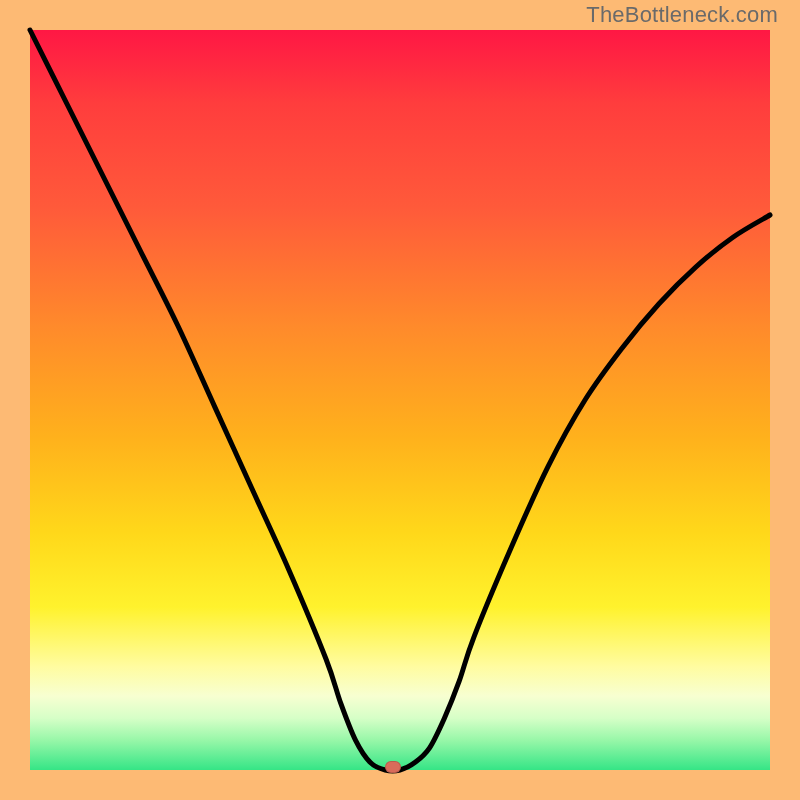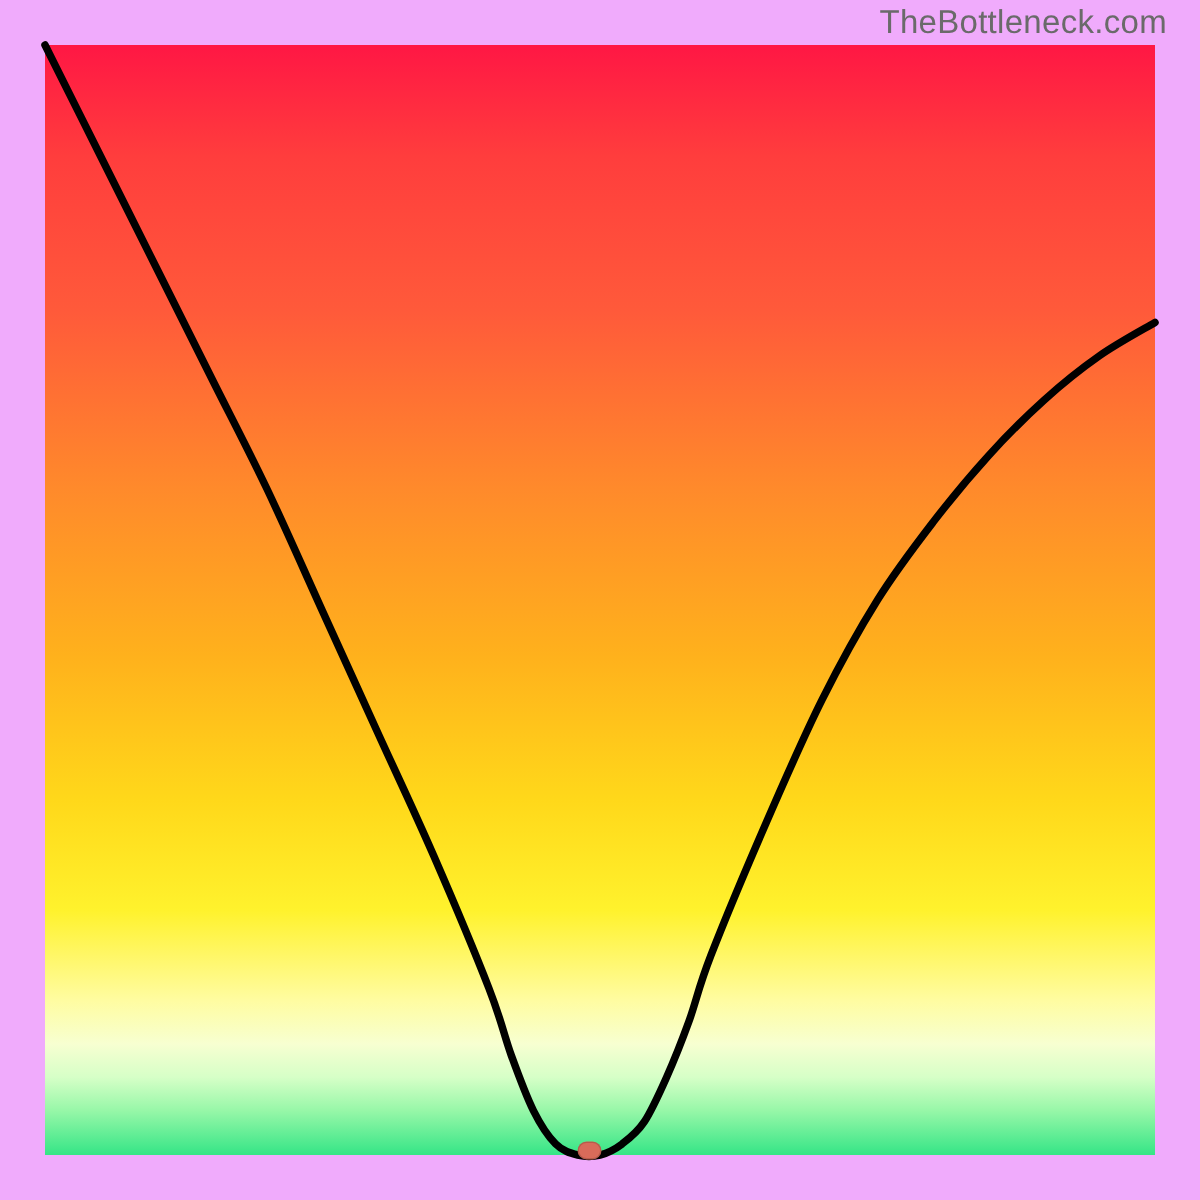--- a/index.html
+++ b/index.html
@@ -8,21 +8,21 @@
     width: 800px;
     height: 800px;
     background: #000;
     overflow: hidden;
     font-family: Arial, Helvetica, sans-serif;
   }
   .frame {
     position: relative;
     width: 800px;
     height: 800px;
-    background: #f0abfc;
+    background: #fdba74;
     box-sizing: border-box;
   }
   .watermark {
     position: absolute;
     top: 2px;
     right: 22px;
     color: #6a6a6a;
     font-size: 22px;
     font-weight: 400;
     letter-spacing: 0.2px;

